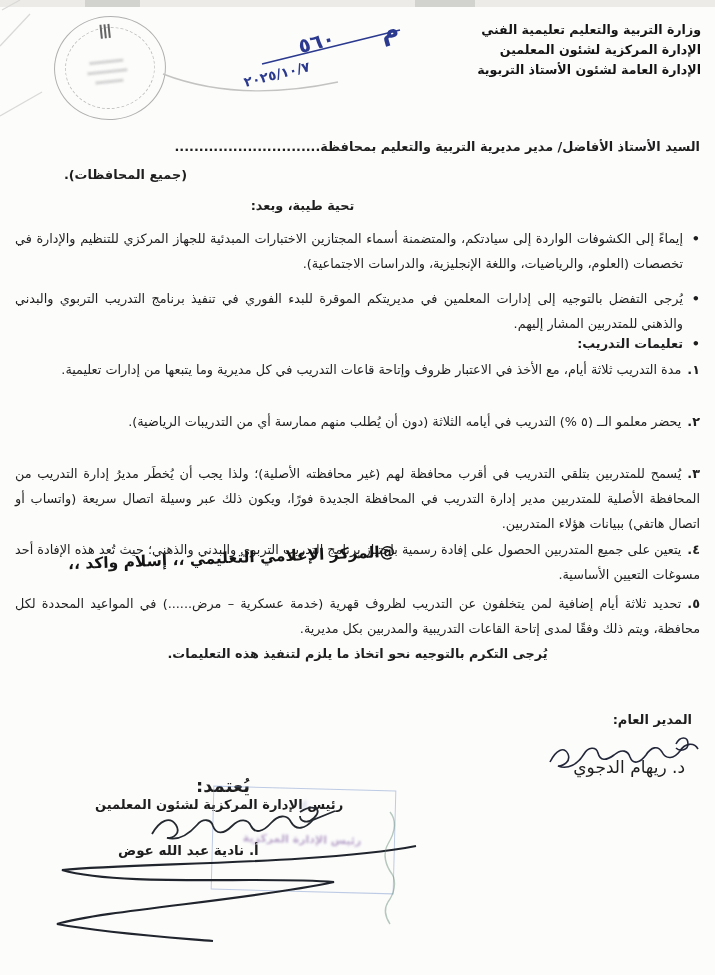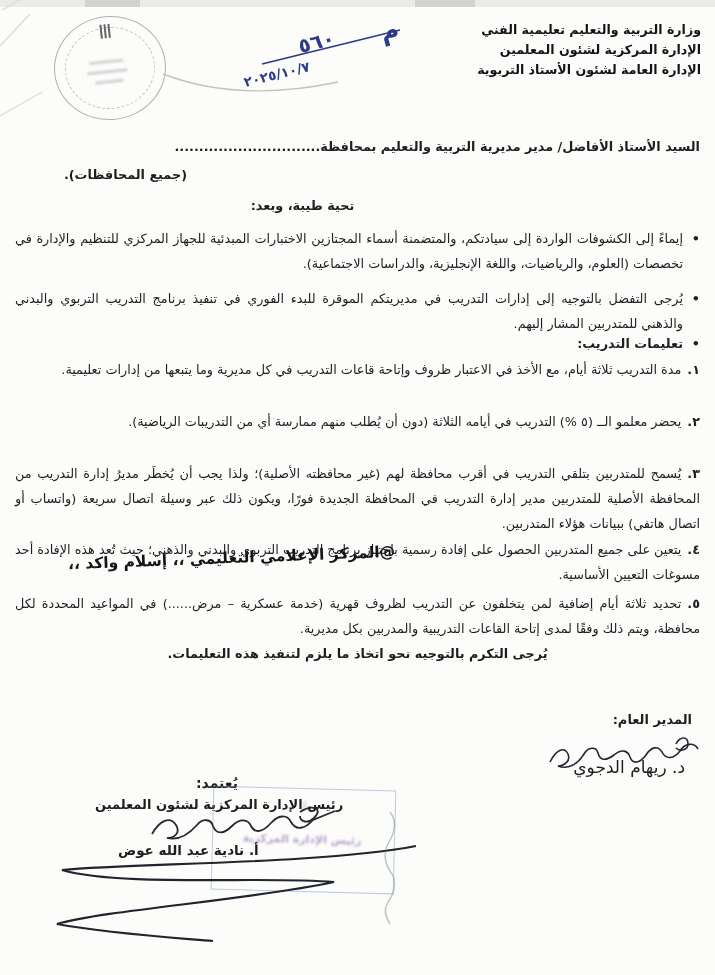--- a/index.html
+++ b/index.html
@@ -40,21 +40,21 @@
   .i1{top:357px;} .i2{top:409px;} .i3{top:461px;} .i4{top:537px;} .i5{top:591px;}
   .num{font-weight:bold; margin-left:6px;}
   .closing1{top:641px; text-align:center; font-weight:bold;}
   .closing2{top:675px; text-align:center; font-weight:bold;}
   
   .watermark{position:absolute; left:68px; top:549px; transform:rotate(-2.2deg);
     font-size:15.5px; font-weight:bold; color:#141414; white-space:nowrap; z-index:6;}
   
   .gm-title{position:absolute; top:712px; right:23px; font-weight:bold; font-size:13px;}
   .gm-name{position:absolute; top:757px; right:30px; font-weight:normal; font-size:17px;}
-  .app-label{position:absolute; top:775px; left:196px; font-weight:bold; font-size:14px;}
+  .app-label{position:absolute; top:775px; left:196px; font-weight:bold; font-size:18px;}
   .app-title{position:absolute; top:797px; left:95px; font-weight:bold; font-size:13px;}
   .app-name{position:absolute; top:842px; left:118px; font-weight:bold; font-size:13.5px; z-index:5;}
   
   .stamp{position:absolute; left:212px; top:788px; width:181px; height:102px;
     border:1.5px solid rgba(115,145,200,.45); transform:rotate(1.5deg); z-index:2;}
   .stamp-text{position:absolute; left:14px; top:44px; width:150px; text-align:center;
     color:rgba(125,90,160,.55); font-size:11px; font-weight:bold; filter:blur(1.3px);}
   .stamp-text2{position:absolute; left:30px; top:12px; width:120px; text-align:center;
     color:rgba(110,125,180,.45); font-size:10px; filter:blur(1.4px);}
   svg.ink{position:absolute; inset:0; z-index:4; pointer-events:none;}
@@ -90,21 +90,21 @@
   <div class="blk addressee"><span>السيد الأستاذ الأفاضل/ مدير مديرية التربية والتعليم بمحافظة</span><span>..............................</span></div>
   <div class="blk gov"><span class="gov-inner">(جميع المحافظات).</span></div>
   <div class="blk greeting">تحية طيبة، وبعد:</div>
 
   <div class="blk b1 bullet">
     <span class="dot">•</span>
     <span class="btxt justify"><b>إيماءً إلى الكشوفات الواردة إلى سيادتكم،</b><span> والمتضمنة أسماء المجتازين الاختبارات المبدئية للجهاز المركزي للتنظيم والإدارة في تخصصات (العلوم، والرياضيات، واللغة الإنجليزية، والدراسات الاجتماعية).</span></span>
   </div>
   <div class="blk b2 bullet">
     <span class="dot">•</span>
-    <span class="btxt justify"><b>يُرجى التفضل بالتوجيه إلى إدارات التدريب</b><span> في مديريتكم الموقرة للبدء الفوري في تنفيذ برنامج التدريب التربوي والبدني والذهني للمتدربين المشار إليهم.</span></span>
+    <span class="btxt justify"><b>يُرجى التفضل بالتوجيه إلى إدارات المعلمين</b><span> في مديريتكم الموقرة للبدء الفوري في تنفيذ برنامج التدريب التربوي والبدني والذهني للمتدربين المشار إليهم.</span></span>
   </div>
   <div class="blk bh bullet">
     <span class="dot">•</span>
     <span class="btxt">تعليمات التدريب:</span>
   </div>
 
   <div class="blk i1 justify"><span class="num">١.</span><b>مدة التدريب ثلاثة أيام،</b><span> مع الأخذ في الاعتبار ظروف وإتاحة قاعات التدريب في كل مديرية وما يتبعها من إدارات تعليمية.</span></div>
   <div class="blk i2 justify"><span class="num">٢.</span><b>يحضر معلمو الــ (٥ %) التدريب في أيامه الثلاثة</b><span> (دون أن يُطلب منهم ممارسة أي من التدريبات الرياضية).</span></div>
   <div class="blk i3 justify"><span class="num">٣.</span><b>يُسمح للمتدربين بتلقي التدريب في أقرب محافظة لهم (غير محافظته الأصلية)؛</b><span> ولذا يجب أن يُخطَر مديرُ إدارة التدريب من المحافظة الأصلية للمتدربين مدير إدارة التدريب في المحافظة الجديدة فورًا، ويكون ذلك عبر وسيلة اتصال سريعة (واتساب أو اتصال هاتفي) ببيانات هؤلاء المتدربين.</span></div>
   <div class="blk i4 justify"><span class="num">٤.</span><b>يتعين على جميع المتدربين الحصول على إفادة رسمية باجتياز برنامج التدريب التربوي والبدني والذهني؛</b><span> حيث تُعد هذه الإفادة أحد مسوغات التعيين الأساسية.</span></div>

